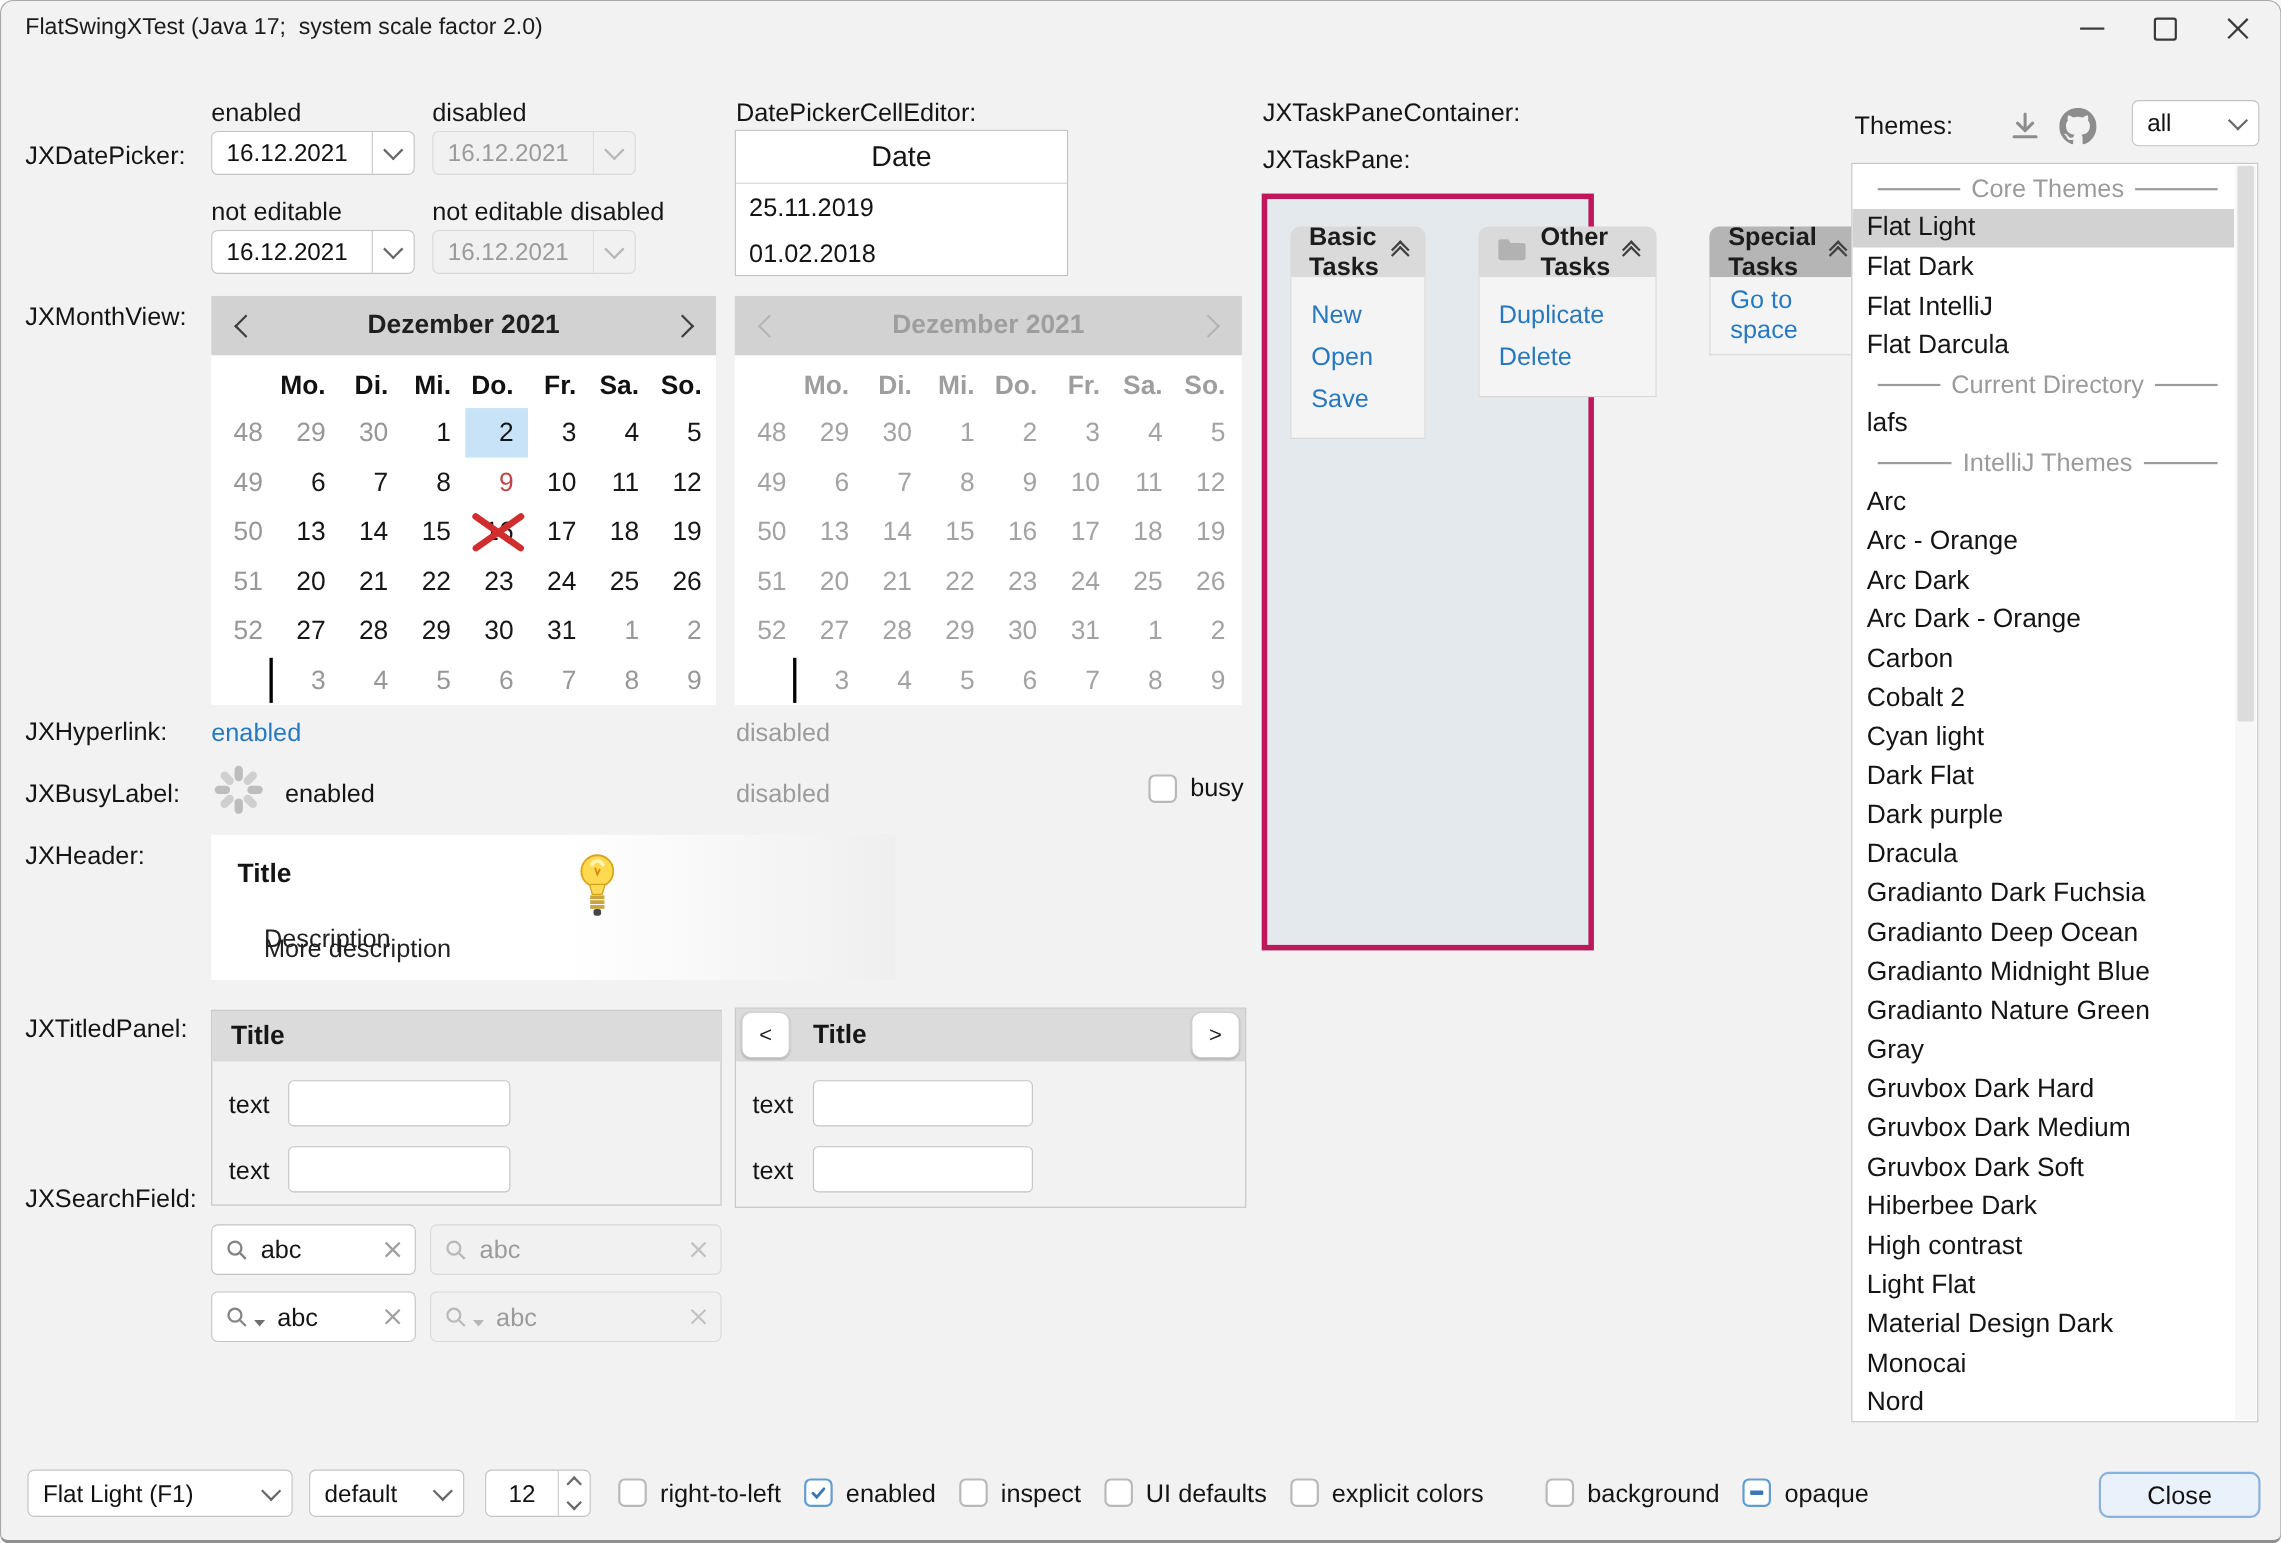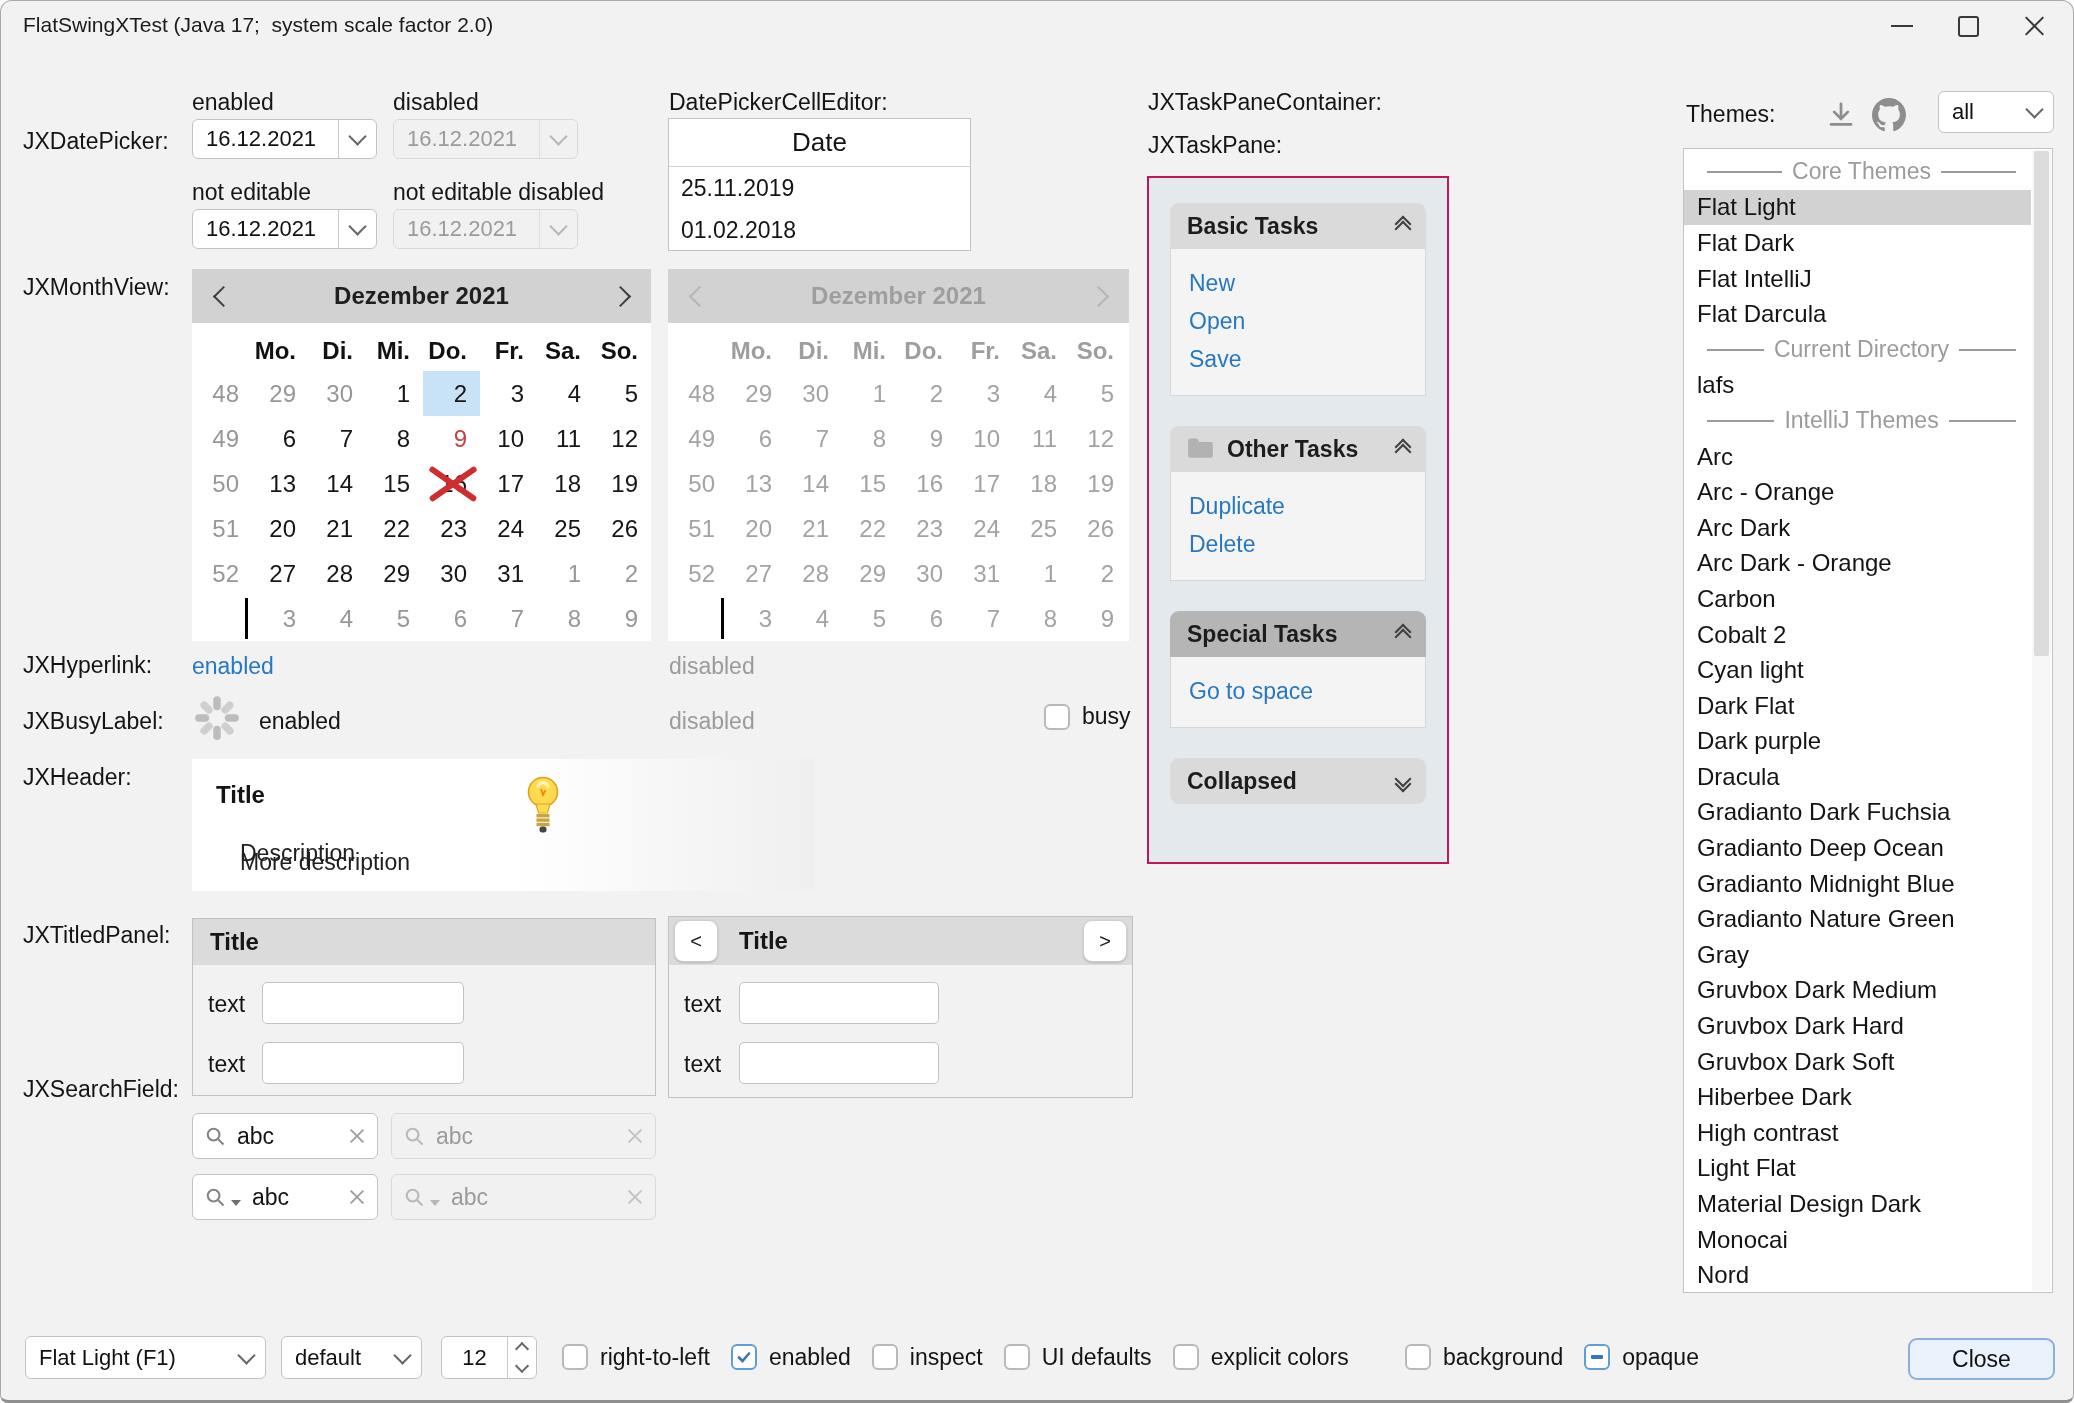--- a/index.html
+++ b/index.html
@@ -80,21 +80,21 @@
   .search.disabled{background:#f1f1f1;border-color:#d9d9d9;color:#9b9b9b;}
   .search svg{stroke:#848484;}
   .search.disabled svg{stroke:#b9b9b9;}
   .xic{position:relative;width:16px;height:16px;margin-left:auto;}
   .xic::before,.xic::after{content:"";position:absolute;left:-1px;top:7px;width:18px;height:2px;background:#9f9f9f;}
   .xic::before{transform:rotate(45deg);} .xic::after{transform:rotate(-45deg);}
   .search.disabled .xic::before,.search.disabled .xic::after{background:#c2c2c2;}
   .tri{width:0;height:0;border-left:5px solid transparent;border-right:5px solid transparent;border-top:6px solid #6f6f6f;margin-left:-6px;margin-top:12px;}
   .search.disabled .tri{border-top-color:#b7b7b7;}
   
-  .tpc{position:absolute;background:#e4e9ed;border:2px solid #be185d;padding:25px 21px 0 21px;display:flex;flex-direction:column;gap:30px;box-sizing:border-box;}
+  .tpc{position:absolute;background:#e4e9ed;border:5px solid #be185d;padding:25px 21px 0 21px;display:flex;flex-direction:row;gap:48px;box-sizing:border-box;}
   .tp-head{height:46px;background:#dadada;border-radius:9px;display:flex;align-items:center;padding:0 17px;gap:13px;box-sizing:border-box;}
   .pane.open .tp-head{border-radius:9px 9px 0 0;}
   .tp-head .ttl{font-weight:bold;font-size:23px;color:#1c1c1c;flex:1;}
   .pane.special .tp-head{background:#b5b5b5;}
   .tp-body{background:#f4f4f4;border:1px solid #d7d7d7;border-top:none;padding:15px 0 17px;}
   .titem{height:38px;display:flex;align-items:center;padding-left:18px;font-size:23px;color:#2778be;}
   .dblchev{display:flex;flex-direction:column;align-items:center;}
   .chu{width:10px;height:10px;border-left:2.4px solid #3f3f3f;border-top:2.4px solid #3f3f3f;transform:rotate(45deg);}
   .chu + .chu{margin-top:-7px;}
   .chu.down{transform:rotate(225deg);}
@@ -530,22 +530,22 @@
       <div class="trow">Cobalt 2</div>
       <div class="trow">Cyan light</div>
       <div class="trow">Dark Flat</div>
       <div class="trow">Dark purple</div>
       <div class="trow">Dracula</div>
       <div class="trow">Gradianto Dark Fuchsia</div>
       <div class="trow">Gradianto Deep Ocean</div>
       <div class="trow">Gradianto Midnight Blue</div>
       <div class="trow">Gradianto Nature Green</div>
       <div class="trow">Gray</div>
+      <div class="trow">Gruvbox Dark Hard</div>
       <div class="trow">Gruvbox Dark Medium</div>
-      <div class="trow">Gruvbox Dark Hard</div>
       <div class="trow">Gruvbox Dark Soft</div>
       <div class="trow">Hiberbee Dark</div>
       <div class="trow">High contrast</div>
       <div class="trow">Light Flat</div>
       <div class="trow">Material Design Dark</div>
       <div class="trow">Monocai</div>
       <div class="trow">Nord</div>
       <div class="scrolltrack">
         <div class="scrollthumb"></div>
       </div>

